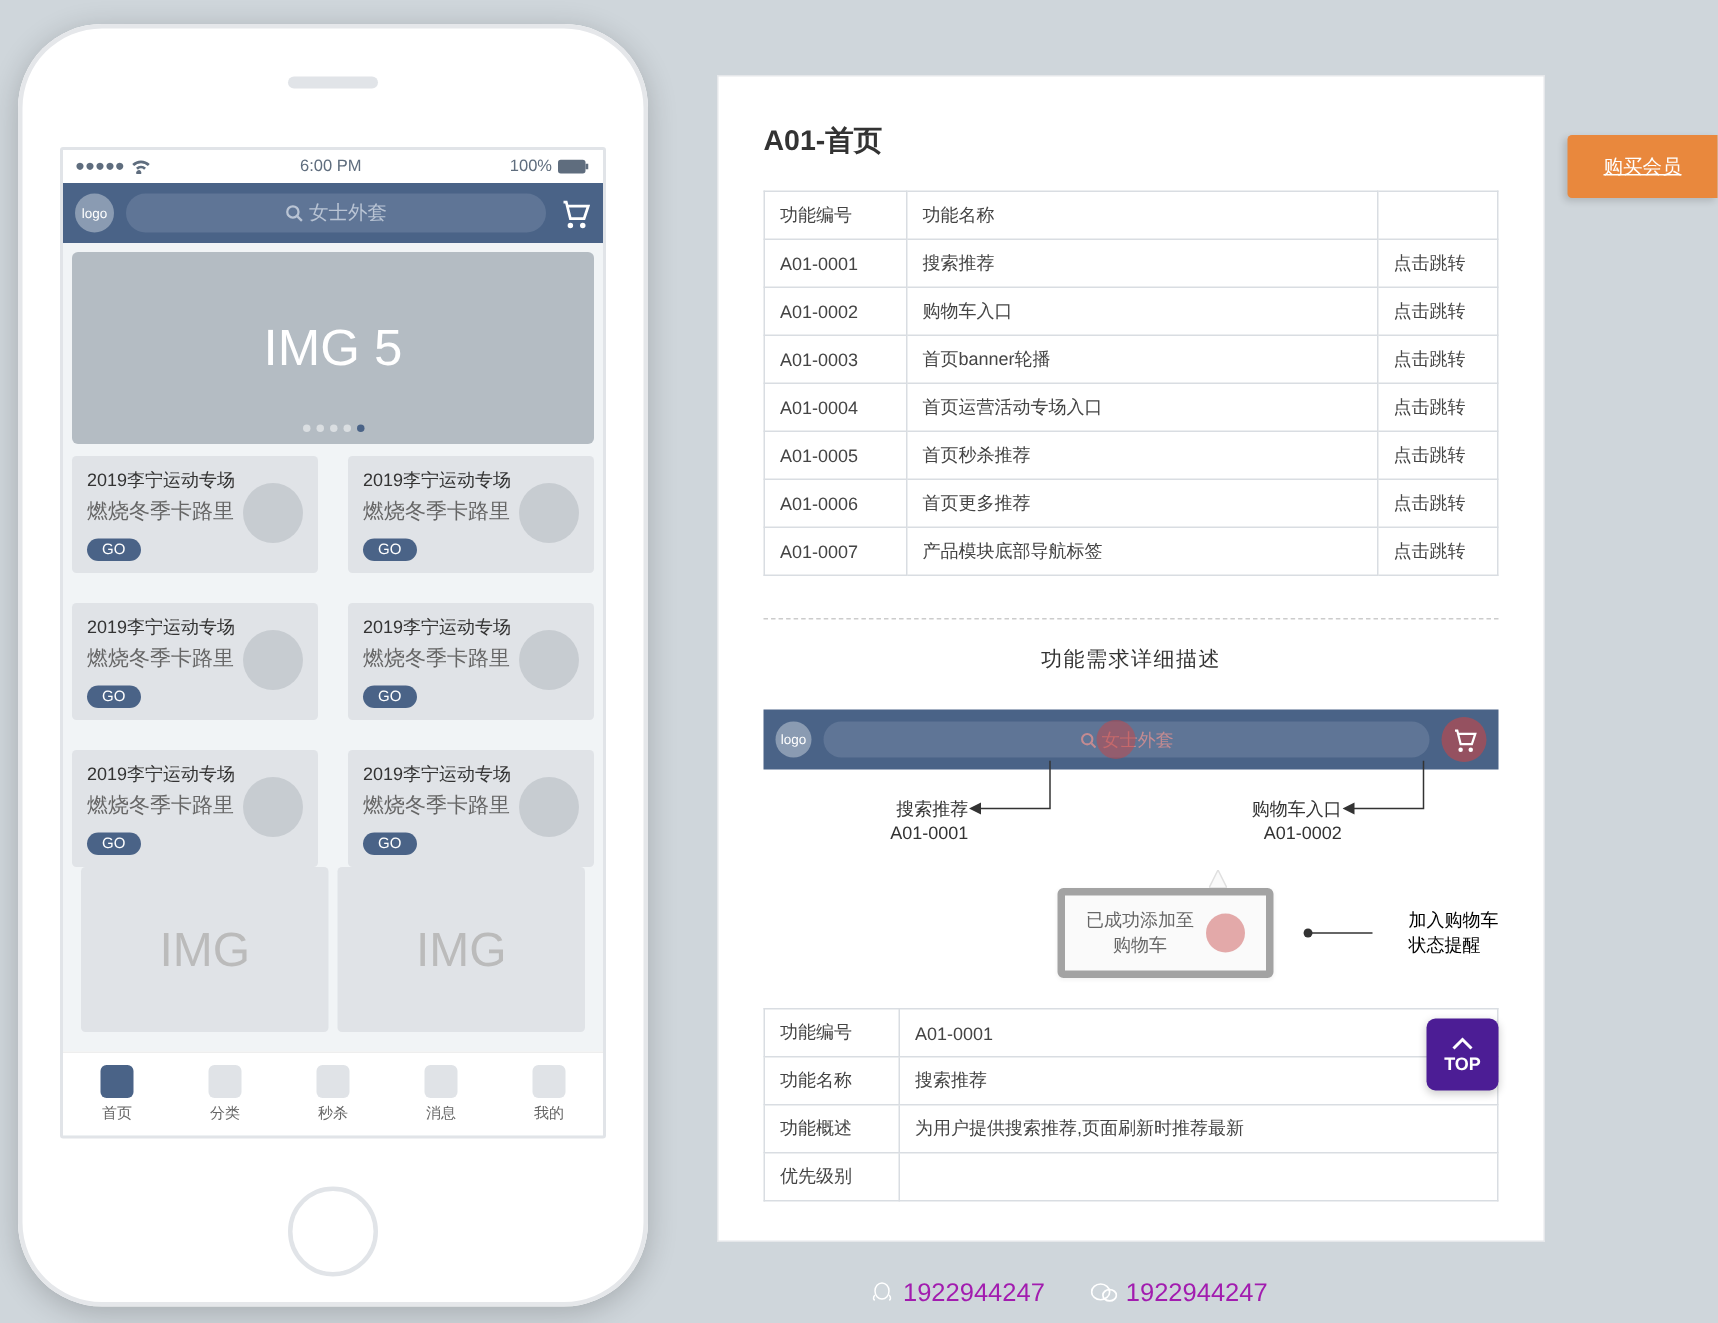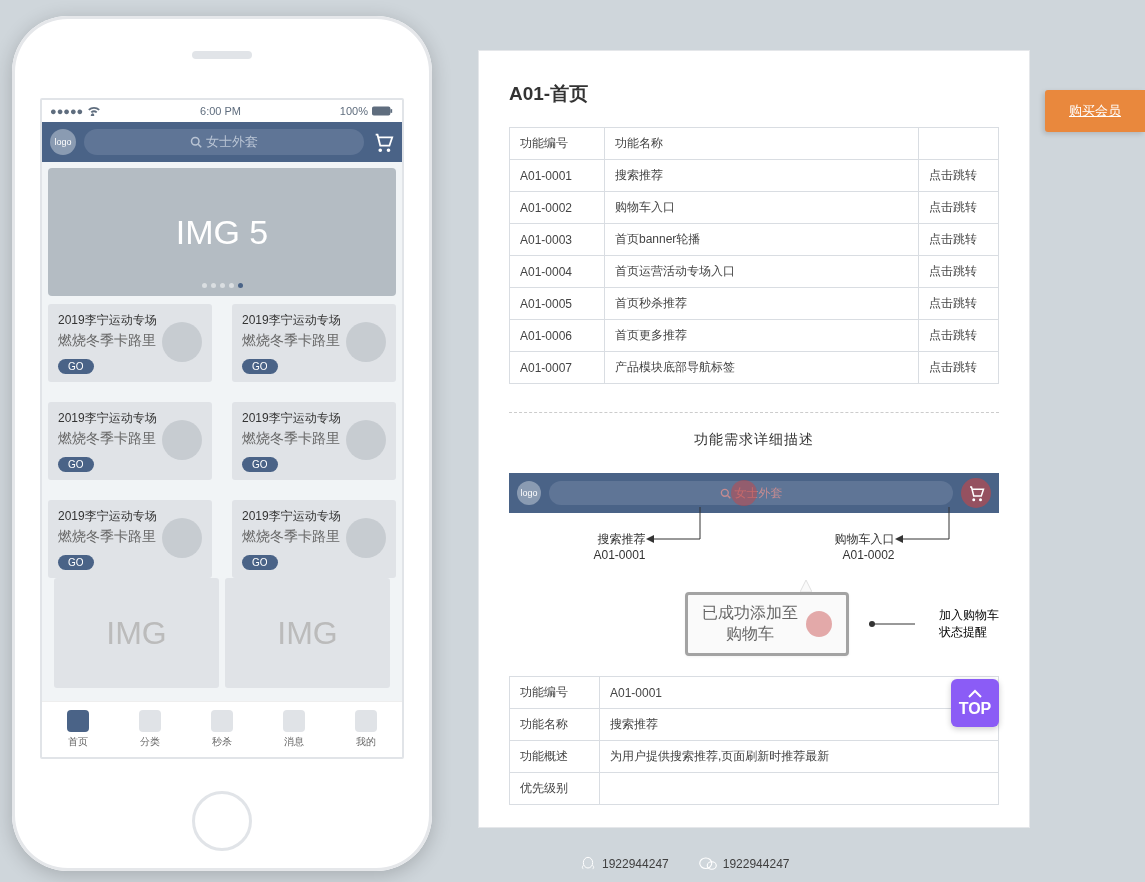--- a/index.html
+++ b/index.html
@@ -42,41 +42,41 @@
 table.spec { width: 100%; border-collapse: collapse; font-size: 12px; color: #444; }
 table.spec th, table.spec td { border: 1px solid #d9dde2; padding: 7px 10px; text-align: left; }
 table.spec th { font-weight: normal; }
 .dashed { border: none; border-top: 1px dashed #ccc; margin: 28px 0 18px; }
 .detail-title { text-align: center; font-size: 14px; color: #333; margin-bottom: 24px; letter-spacing: 1px; }
 .mini-nav { height: 40px; background: #4a6387; display: flex; align-items: center; padding: 0 8px; gap: 8px; margin-bottom: 18px; position: relative; }
 .mini-logo { width: 24px; height: 24px; border-radius: 50%; background: #8a9bb2; display: flex; align-items: center; justify-content: center; font-size: 9px; color: #fff; }
 .mini-search { flex: 1; height: 24px; background: #5f7596; border-radius: 12px; display: flex; align-items: center; justify-content: center; color: #c48b91; font-size: 12px; gap: 4px; }
 .mini-cart-wrap { width: 30px; height: 30px; border-radius: 50%; background: rgba(200,70,70,0.6); display: flex; align-items: center; justify-content: center; }
 .anno-row { display: flex; justify-content: space-around; margin-bottom: 30px; font-size: 12px; color: #333; }
-.popup-box { border: 3px solid #a3a3a3; background: #fafafa; border-radius: 4px; padding: 8px 14px; font-size: 16px; color: #666; display: inline-flex; align-items: center; gap: 8px; box-shadow: 0 1px 3px rgba(0,0,0,0.05); }
+.popup-box { border: 5px solid #a3a3a3; background: #fafafa; border-radius: 4px; padding: 8px 14px; font-size: 12px; color: #666; display: inline-flex; align-items: center; gap: 8px; box-shadow: 0 1px 3px rgba(0,0,0,0.05); }
 .popup-dot { width: 26px; height: 26px; border-radius: 50%; background: rgba(200,70,70,0.45); }
 .popup-row { display: flex; justify-content: flex-end; align-items: center; gap: 20px; margin-bottom: 20px; font-size: 12px; }
 .popup-label { text-align: left; line-height: 1.4; }
 
 table.detail { width: 100%; border-collapse: collapse; font-size: 12px; color: #444; }
 table.detail td, table.detail th { border: 1px solid #d9dde2; padding: 7px 10px; text-align: left; }
 table.detail th { width: 90px; font-weight: normal; }
 
 
 .side-tabs { position: absolute; right: 0; top: 90px; display: flex; flex-direction: column; gap: 12px; }
 .side-tab { width: 100px; height: 42px; display: flex; align-items: center; justify-content: center; color: #fff; font-size: 13px; border-radius: 3px 0 0 3px; cursor: pointer; box-shadow: -2px 2px 5px rgba(0,0,0,0.15); }
 .side-tab.orange { background: #e9883d; text-decoration: underline; }
 .side-tab.teal { background: #3dafa1; }
 .side-tab.grey { background: #dfe3e6; color: #888; }
 
 
-.top-btn { position: absolute; right: 30px; bottom: 100px; width: 48px; height: 48px; background: #8b5cf6; border-radius: 6px; display: flex; flex-direction: column; align-items: center; justify-content: center; color: #fff; font-size: 16px; font-weight: bold; gap: 1px; box-shadow: 0 2px 6px rgba(0,0,0,0.2); }
-
-
-.footer-contact { position: absolute; bottom: 10px; left: 580px; display: flex; gap: 30px; color: #404040; font-size: 12px; align-items: center; }
+.top-btn { position: absolute; right: 30px; bottom: 100px; width: 48px; height: 48px; background: #4c1d95; border-radius: 6px; display: flex; flex-direction: column; align-items: center; justify-content: center; color: #fff; font-size: 12px; font-weight: bold; gap: 1px; box-shadow: 0 2px 6px rgba(0,0,0,0.2); }
+
+
+.footer-contact { position: absolute; bottom: 10px; left: 580px; display: flex; gap: 30px; color: #a21caf; font-size: 17px; align-items: center; }
 .footer-contact span { display: flex; align-items: center; gap: 6px; }
 
 svg { display: block; }
 </style>
 </head>
 <body>
 
 <div class="phone-frame">
   <div class="phone-speaker"></div>
   <div class="phone-screen">

